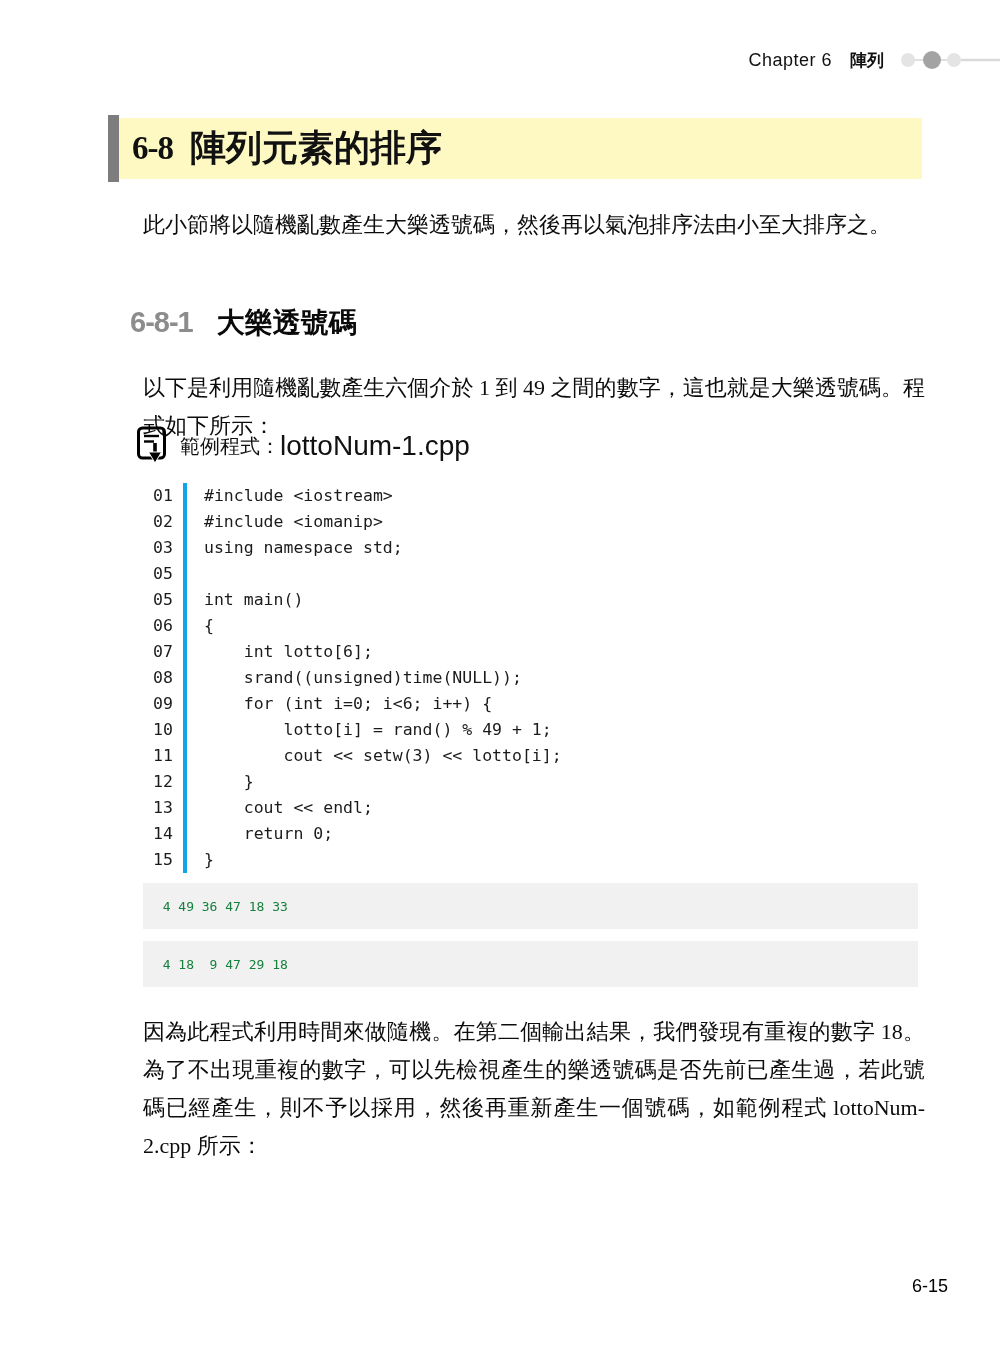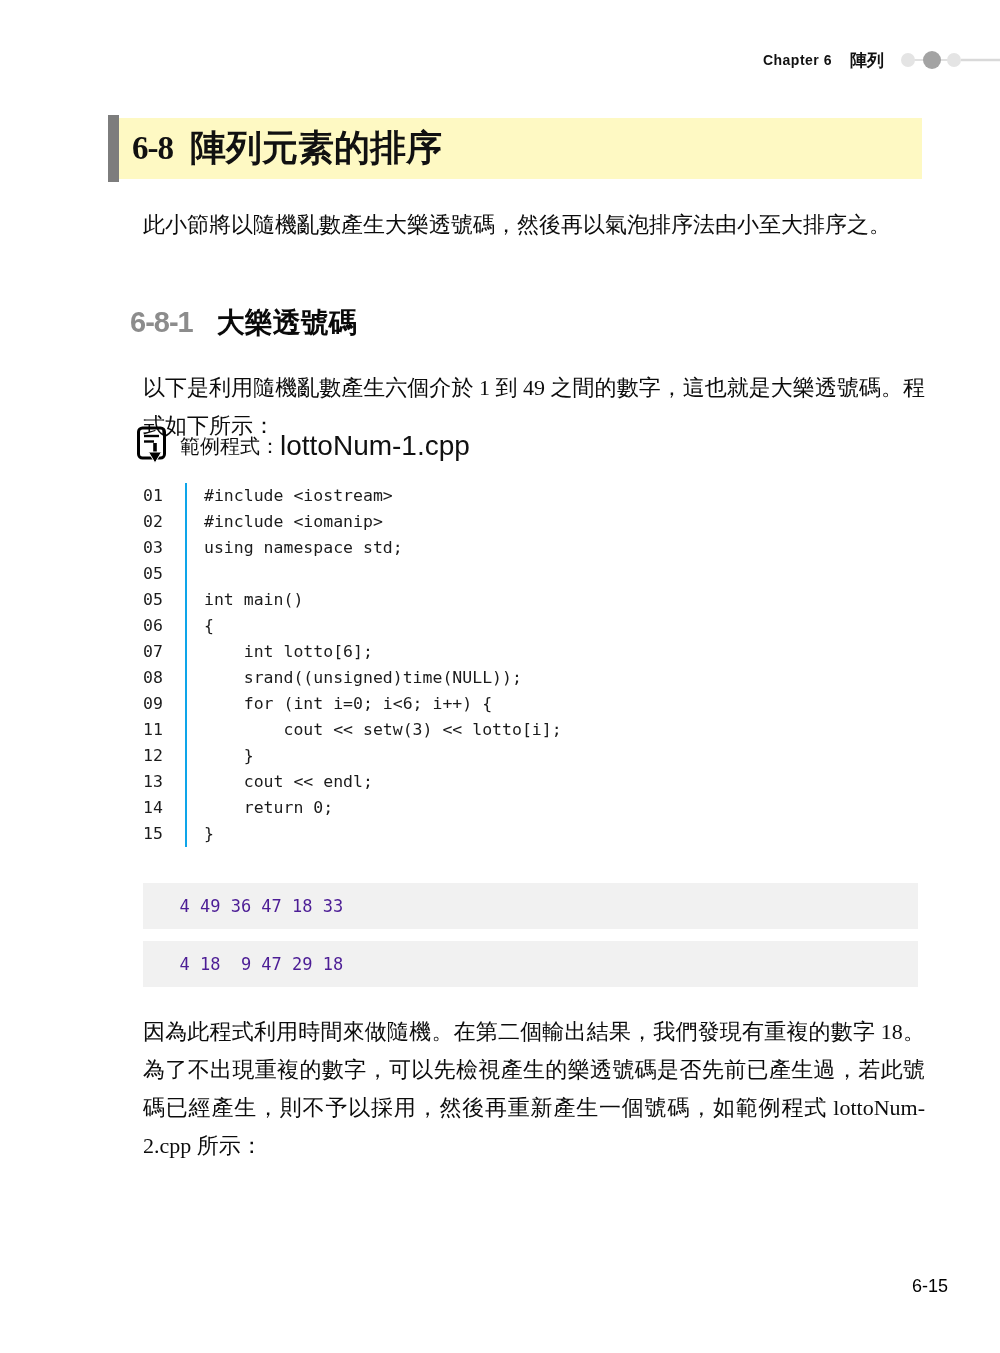--- a/index.html
+++ b/index.html
@@ -8,21 +8,21 @@
     position:relative; width:1000px; height:1353px; background:#ffffff;
     font-family:"Liberation Serif","DejaVu Serif",serif; color:#111; overflow:hidden;
   }
 
   
   .chapter-header {
     position:absolute; top:46px; left:0; right:0; height:28px;
     display:flex; align-items:center; justify-content:flex-end;
     font-family:"Liberation Sans","DejaVu Sans",sans-serif;
   }
-  .ch-label { font-size:14px; font-weight:bold; letter-spacing:0.5px; }
+  .ch-label { font-size:18px; font-weight:normal; letter-spacing:0.5px; }
   .ch-title { font-size:17px; font-weight:bold; margin-left:18px; }
   .ch-dots { margin-left:14px; display:block; }
 
   
   .section-bar { position:absolute; left:108px; top:115px; width:11px; height:67px; background:#7d7d7d; }
   .section-box {
     position:absolute; left:119px; top:118px; width:803px; height:61px; background:#fef9c3;
     display:flex; align-items:center; padding-left:13px;
   }
   .sec-num {
@@ -54,32 +54,32 @@
   .ex-file  { font-size:28px; }
 
   
   .code-block {
     position:absolute; left:143px; top:483px; width:775px;
     font-family:"DejaVu Sans Mono","Liberation Mono",monospace;
     font-size:16.5px; color:#1b1b1b;
   }
   .code-row { display:flex; height:26px; line-height:26px; }
   .code-no {
-    width:44px; text-align:left; flex:0 0 44px;
-    border-right:2px solid #0ea5e9;
+    width:44px; text-align:center; flex:0 0 44px;
+    border-right:4px solid #0ea5e9;
   }
   .code-text { padding-left:17px; white-space:pre; }
 
   
   .outputs { position:absolute; left:143px; top:883px; width:775px; }
   .output-box { height:46px; background:#f1f1f1; margin-bottom:12px;
     display:flex; align-items:center; }
   .output-text {
     font-family:"DejaVu Sans Mono","Liberation Mono",monospace;
-    font-size:17px; color:#4c1d95; white-space:pre; padding-left:16px;
+    font-size:13px; color:#15803d; white-space:pre; padding-left:4px;
   }
 
   
   .page-number {
     position:absolute; top:1276px; right:52px; font-size:18px;
     font-family:"Liberation Sans","DejaVu Sans",sans-serif; color:#000;
   }
 </style>
 </head>
 <body>
@@ -168,20 +168,24 @@
   <div class="code-row">
     <span class="code-no">08</span>
     <span class="code-text">    srand((unsigned)time(NULL));</span>
   </div>
 
   <div class="code-row">
     <span class="code-no">09</span>
     <span class="code-text">    for (int i=0; i&lt;6; i++) {</span>
   </div>
 
+  <div class="code-row">
+    <span class="code-no">10</span>
+    <span class="code-text">        lotto[i] = rand() % 49 + 1;</span>
+  </div>
 
   <div class="code-row">
     <span class="code-no">11</span>
     <span class="code-text">        cout &lt;&lt; setw(3) &lt;&lt; lotto[i];</span>
   </div>
 
   <div class="code-row">
     <span class="code-no">12</span>
     <span class="code-text">    }</span>
   </div>

